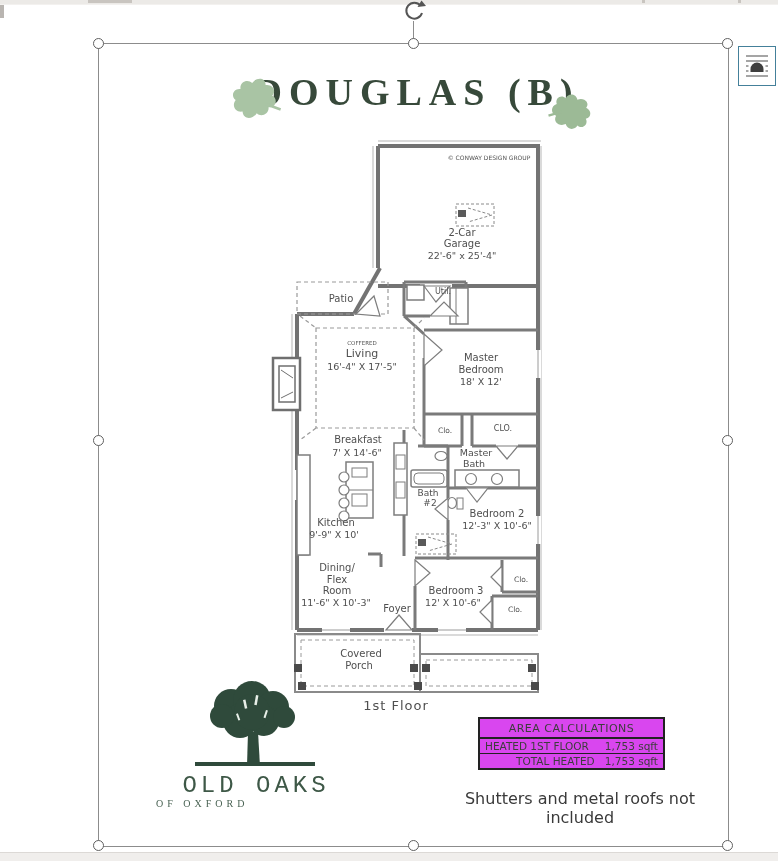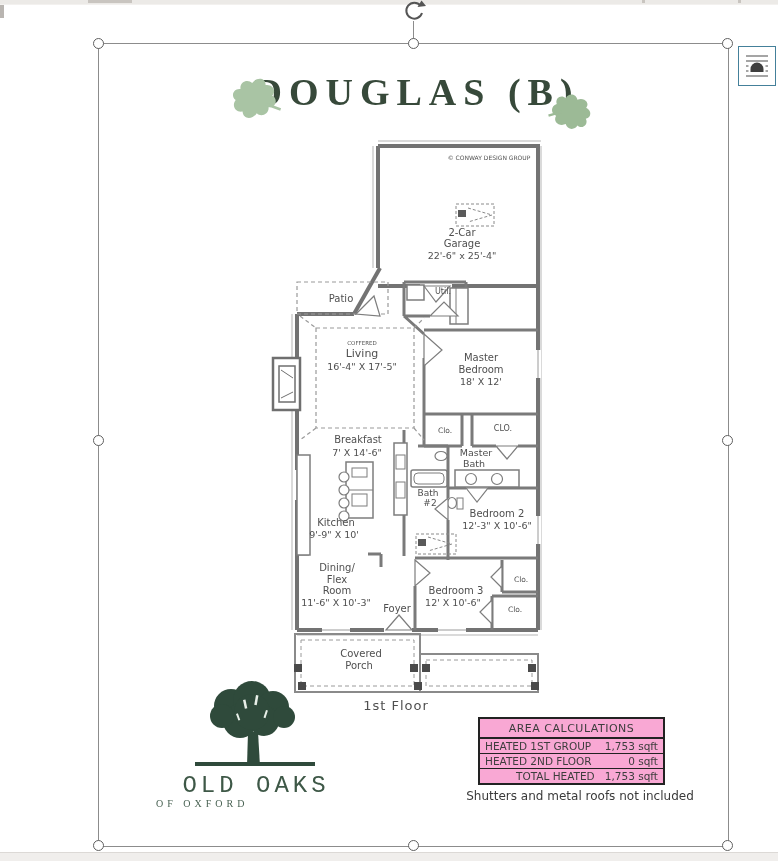--- a/index.html
+++ b/index.html
@@ -20,27 +20,27 @@
   
   .title{left:56px;top:70px;width:722px;text-align:center;
          font-family:"Liberation Serif",serif;font-weight:bold;font-size:38px;
          letter-spacing:7px;color:#37493a;}
   
   .logo-name{left:156px;top:772px;width:200px;text-align:center;
              font-family:Liberation Mono, monospace;font-size:24px;letter-spacing:4px;color:#3e5847;}
   .logo-sub{left:156px;top:798px;width:200px;text-align:left;
             font-family:"Liberation Serif",serif;font-size:10px;letter-spacing:4px;color:#4a6354;}
   
-  .area-table{left:478px;top:717px;width:183px;border:2px solid #222;background:#f9a8d4;
+  .area-table{left:478px;top:717px;width:183px;border:2px solid #222;background:#d946ef;
               font-size:10.5px;color:#3d3d3d;}
   .area-table .hd{text-align:center;padding:3px 0 2px 0;border-bottom:2px solid #222;
                   letter-spacing:0.5px;font-size:11px;}
   .area-table .row{display:flex;justify-content:space-between;padding:1px 5px;border-bottom:1.5px solid #222;}
   .area-table .row:last-child{border-bottom:none;padding-left:36px;}
-  .note{left:440px;top:789px;width:280px;text-align:center;font-size:12px;color:#3a3a3a;}
+  .note{left:440px;top:789px;width:280px;text-align:center;font-size:16px;color:#3a3a3a;}
   svg text{font-family:"DejaVu Sans",sans-serif;fill:#4f4f4f;}
 </style>
 </head>
 <body>
 
 <div class="abs top-strip"></div>
 <div class="abs ruler-mark" style="left:88px;top:0;width:44px;height:3px;"></div>
 <div class="abs ruler-mark" style="left:642px;top:0;width:3px;height:3px;"></div>
 <div class="abs ruler-mark" style="left:738px;top:0;width:3px;height:3px;"></div>
 <div class="abs left-nub"></div>
@@ -296,26 +296,22 @@
     </g>
   </g>
 </svg>
 
 <div class="abs logo-name">OLD OAKS</div>
 <div class="abs logo-sub">OF OXFORD</div>
 
 <div class="abs area-table">
   <div class="hd">AREA CALCULATIONS</div>
   <div class="row">
-    <span>HEATED 1ST GROUP</span>
+    <span>HEATED 1ST FLOOR</span>
     <span>1,753 sqft</span>
-  </div>
-  <div class="row">
-    <span>HEATED 2ND FLOOR</span>
-    <span>0 sqft</span>
   </div>
   <div class="row">
     <span>TOTAL HEATED</span>
     <span>1,753 sqft</span>
   </div>
 </div>
 
 <div class="abs note">Shutters and metal roofs not included</div>
 
 </body></html>

